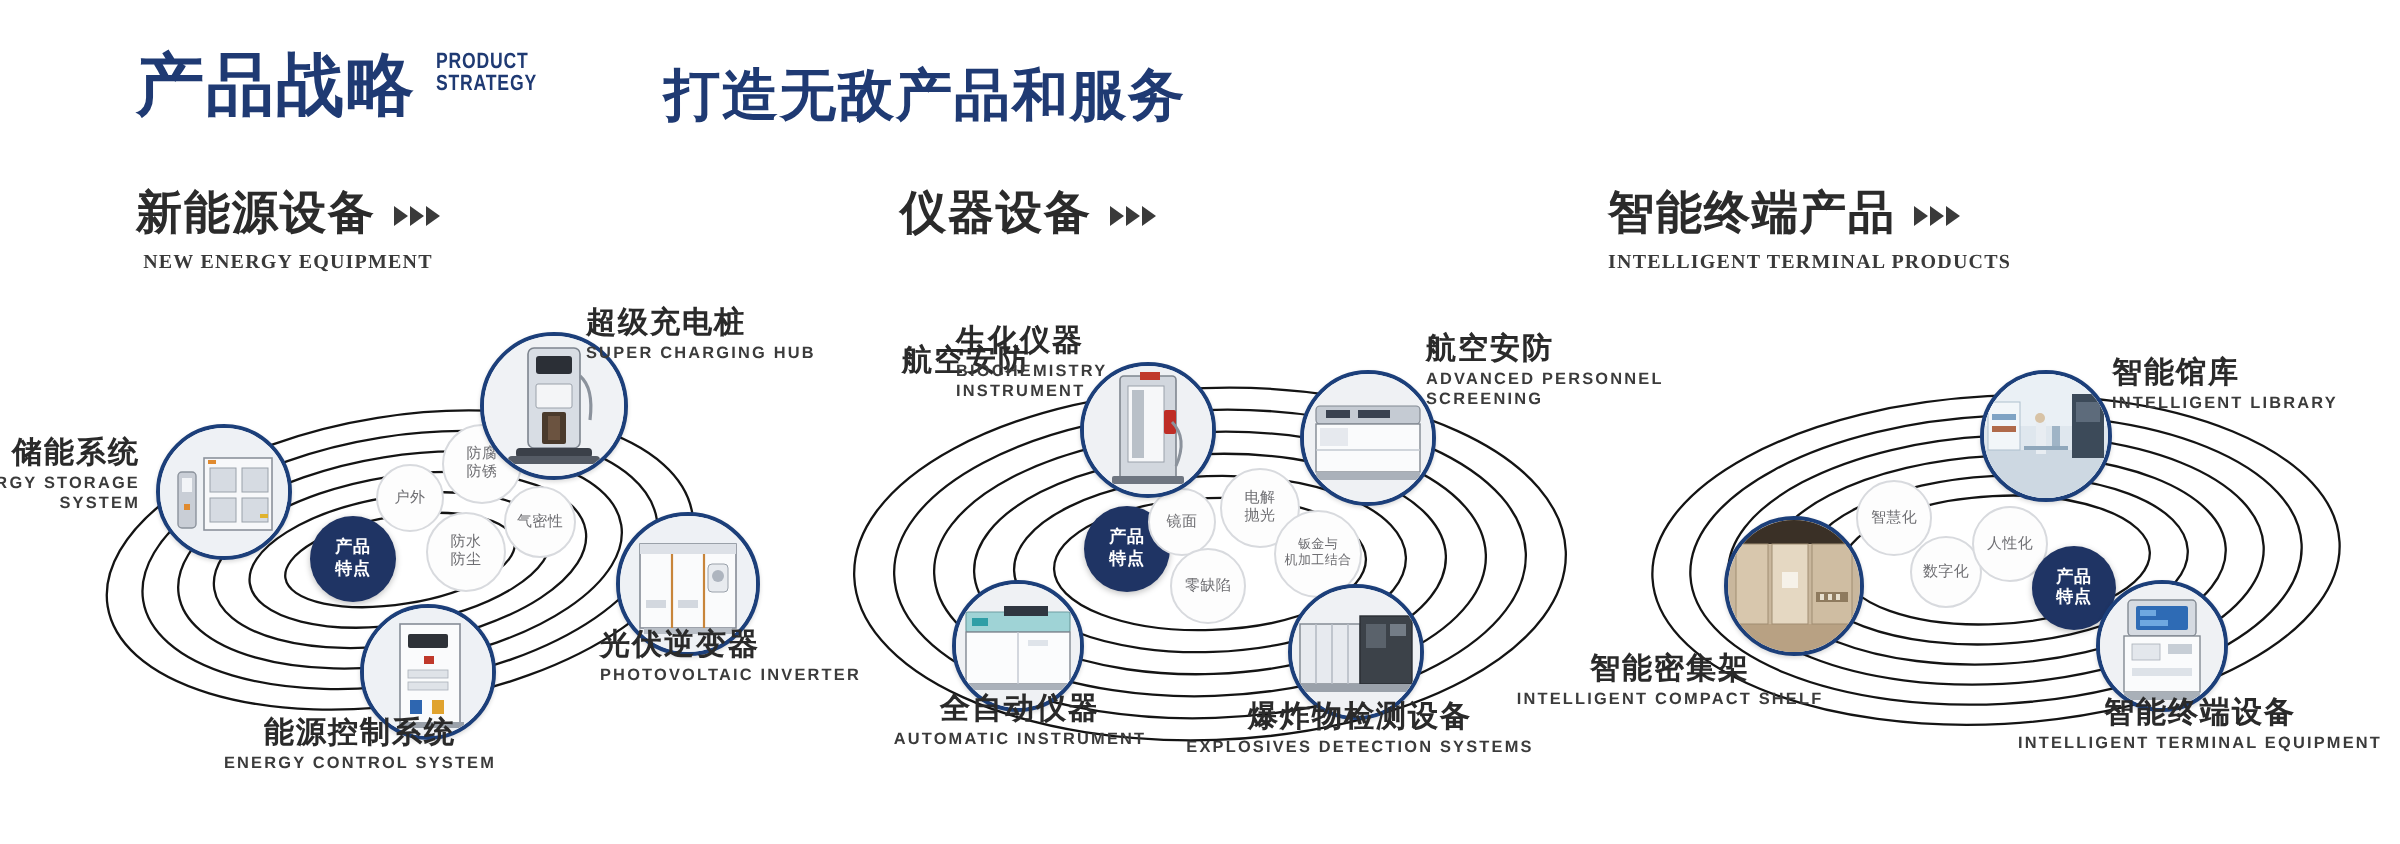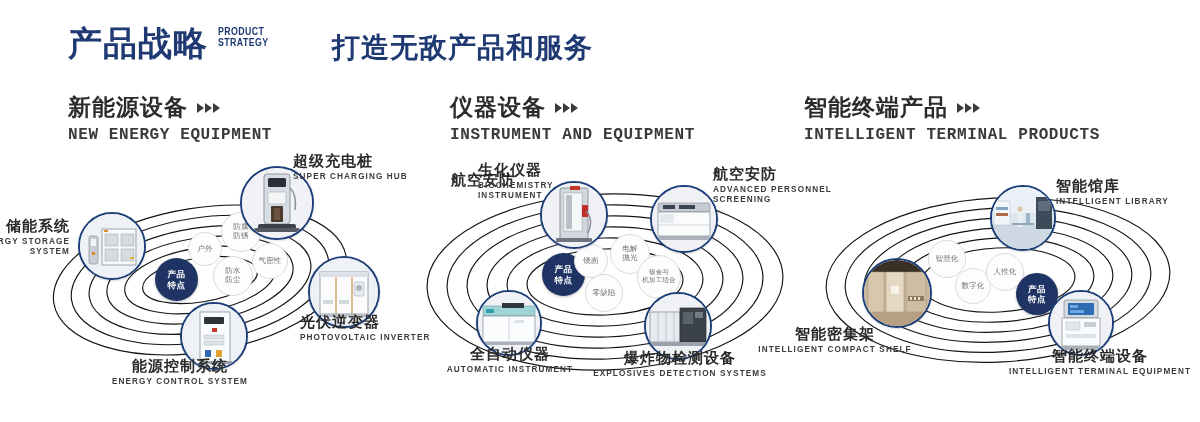--- a/index.html
+++ b/index.html
@@ -34,22 +34,22 @@
   .sect-cn{
     font-size:23px;font-weight:700;color:#2b2b2b;letter-spacing:1px;
     font-family:"DejaVu Sans",sans-serif;line-height:1;
   }
   .chev{margin-left:9px;display:flex;gap:1px;align-items:center;}
   .chev i{
     display:block;width:0;height:0;border-style:solid;
     border-width:5px 0 5px 7px;border-color:transparent transparent transparent #3a3a3a;
   }
   .sect-en{
-    margin-top:7px;font-size:16px;font-weight:600;color:#3a3a3a;
-    letter-spacing:.6px;font-family:Liberation Mono, monospace;
+    margin-top:7px;font-size:10px;font-weight:600;color:#3a3a3a;
+    letter-spacing:.6px;font-family:Liberation Serif, serif;text-align:center;
   }
 
   
   .cluster{position:absolute;}
   .cluster svg{position:absolute;left:0;top:0;overflow:visible;}
 
   
   .node{
     position:absolute;border-radius:50%;
     border:2.5px solid #1c3f7a;overflow:hidden;
@@ -115,21 +115,20 @@
 
   <div class="sect" style="left:450px;top:96px;">
     <div class="sect-row">
       <div class="sect-cn">仪器设备</div>
       <div class="chev">
           <i></i>
           <i></i>
           <i></i>
         </div>
     </div>
-    <div class="sect-en">INSTRUMENT AND EQUIPMENT</div>
   </div>
 
   <div class="sect" style="left:804px;top:96px;">
     <div class="sect-row">
       <div class="sect-cn">智能终端产品</div>
       <div class="chev">
           <i></i>
           <i></i>
           <i></i>
         </div>

